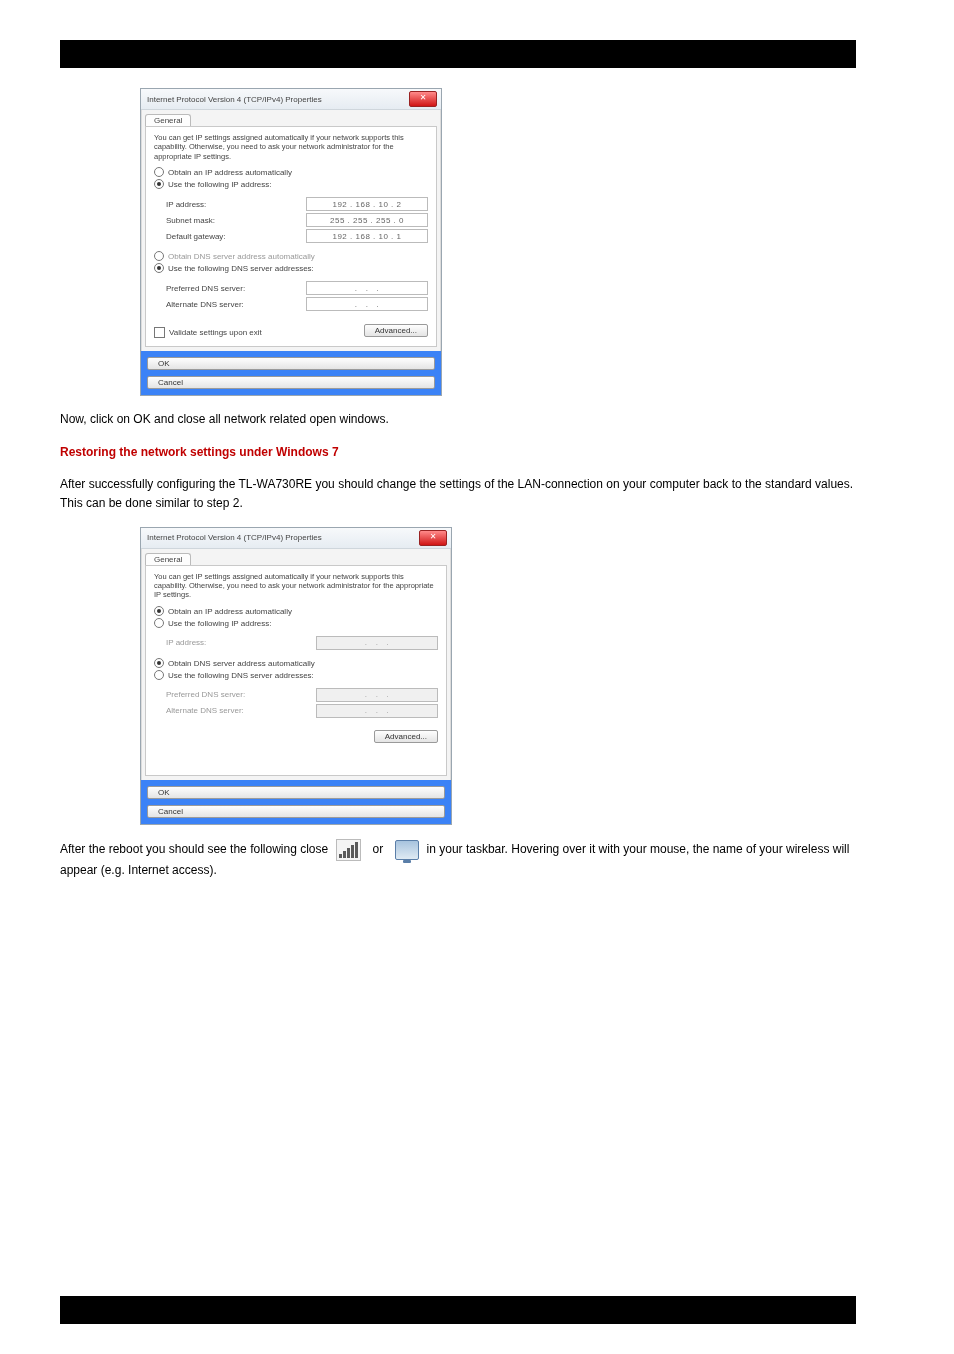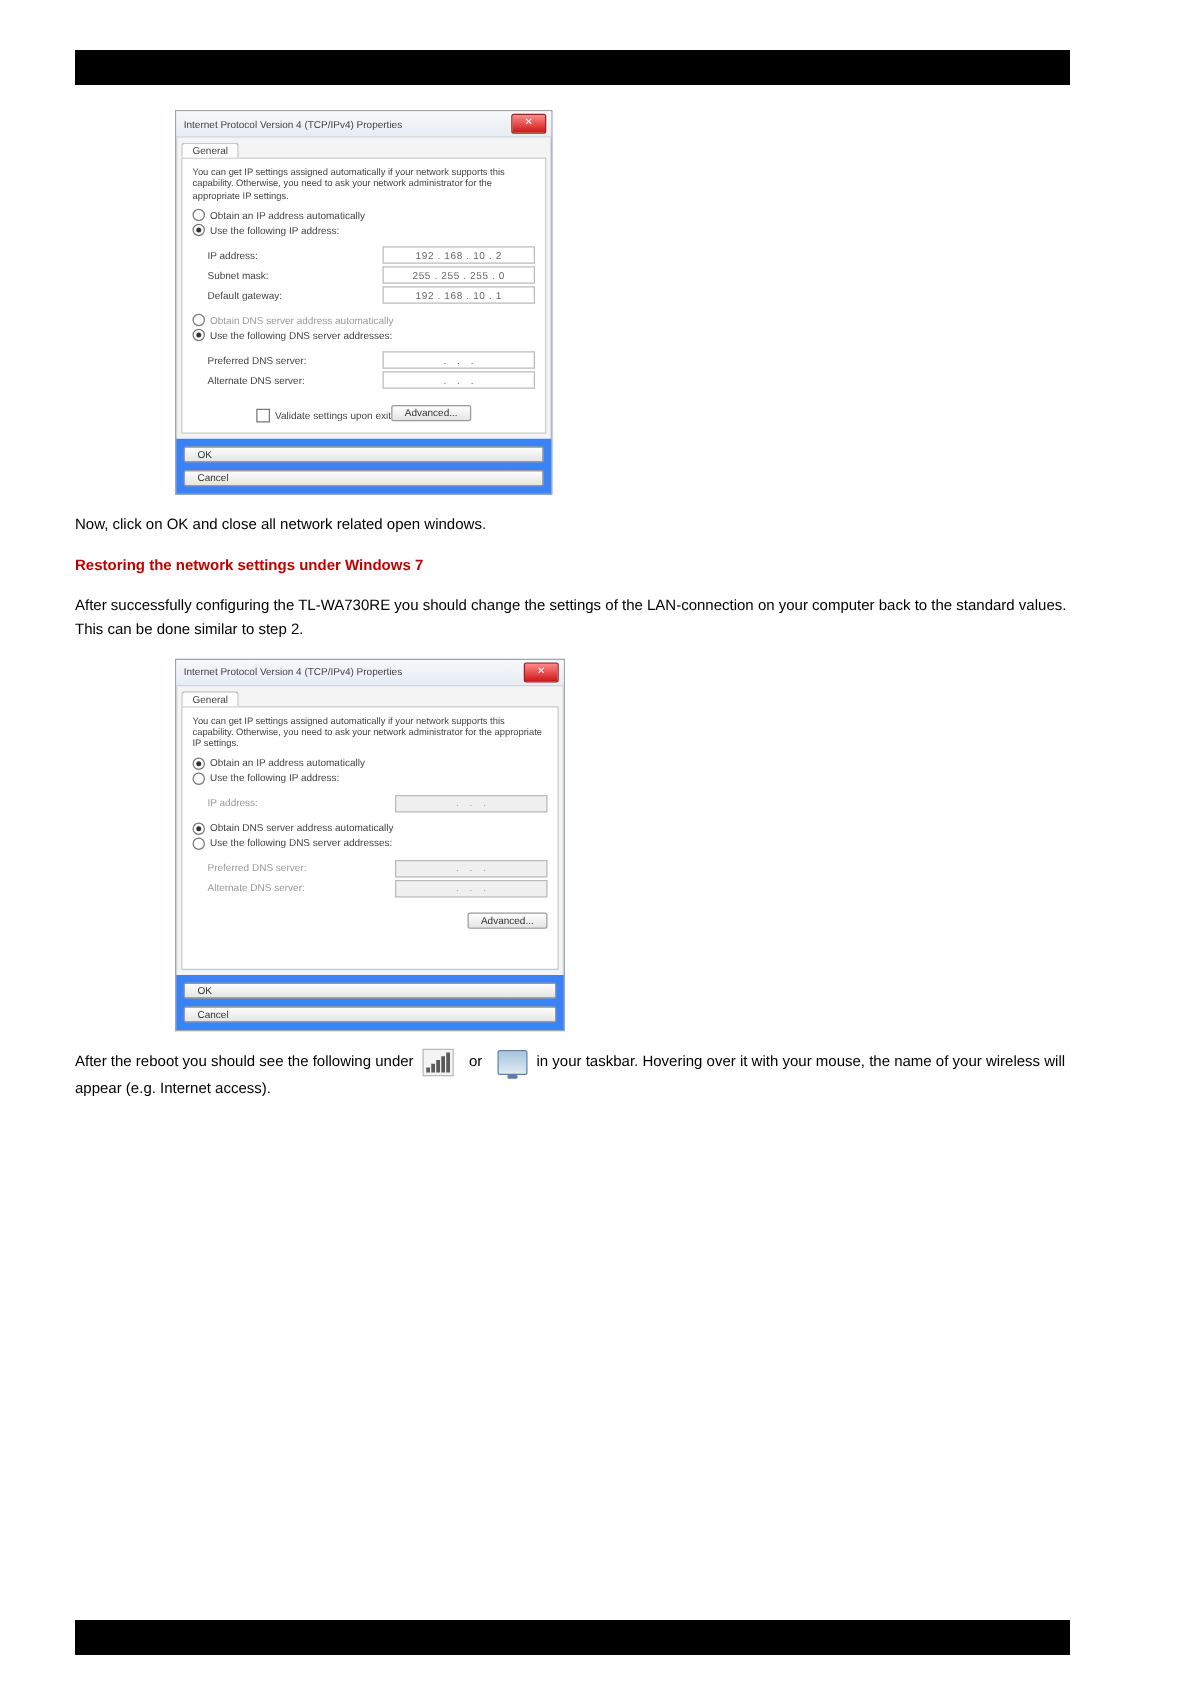--- a/index.html
+++ b/index.html
@@ -69,21 +69,21 @@
     padding: 6px 8px 8px 8px;
   }
   .desc {
     font-size: 7.5px;
     line-height: 1.25;
     margin-bottom: 6px;
     color: #444;
   }
   .radio-row {
     display: flex;
-    align-items: center;
+    align-items: flex-end;
     gap: 4px;
     font-size: 8px;
     margin: 2px 0;
   }
   .radio {
     width: 8px;
     height: 8px;
     border: 1px solid #777;
     border-radius: 50%;
     display: inline-block;
@@ -287,21 +287,21 @@
           <div class="field-row">
             <span class="fl-label">Preferred DNS server:</span>
             <span class="ip-input">. &nbsp; . &nbsp; .</span>
           </div>
           <div class="field-row">
             <span class="fl-label">Alternate DNS server:</span>
             <span class="ip-input">. &nbsp; . &nbsp; .</span>
           </div>
         </div>
 
-        <div style="display:flex; justify-content:center; align-items:center; margin-top:6px;">
+        <div style="display:flex; justify-content:space-between; align-items:center; margin-top:6px;">
           <div class="chk-row">
             <span class="chk"></span>
             <span>Validate settings upon exit</span>
           </div>
           <span class="btn">Advanced...</span>
         </div>
       </div>
       <div class="dialog-footer">
         <span class="btn">OK</span>
         <span class="btn">Cancel</span>
@@ -370,21 +370,21 @@
       <div class="dialog-footer">
         <span class="btn">OK</span>
         <span class="btn">Cancel</span>
       </div>
     </div>
   </div>
 
 
 
   <p class="body-text">
-    <span>After the reboot you should see the following under</span>
+    <span>After the reboot you should see the following close</span>
     <span class="icons-inline">
       <span class="sig-icon">
         <span style="height:4px;"></span>
           <span style="height:7px;"></span>
           <span style="height:10px;"></span>
           <span style="height:13px;"></span>
           <span style="height:16px;"></span>
       </span>
       <span>or</span>
       <span class="mon-icon"></span>

